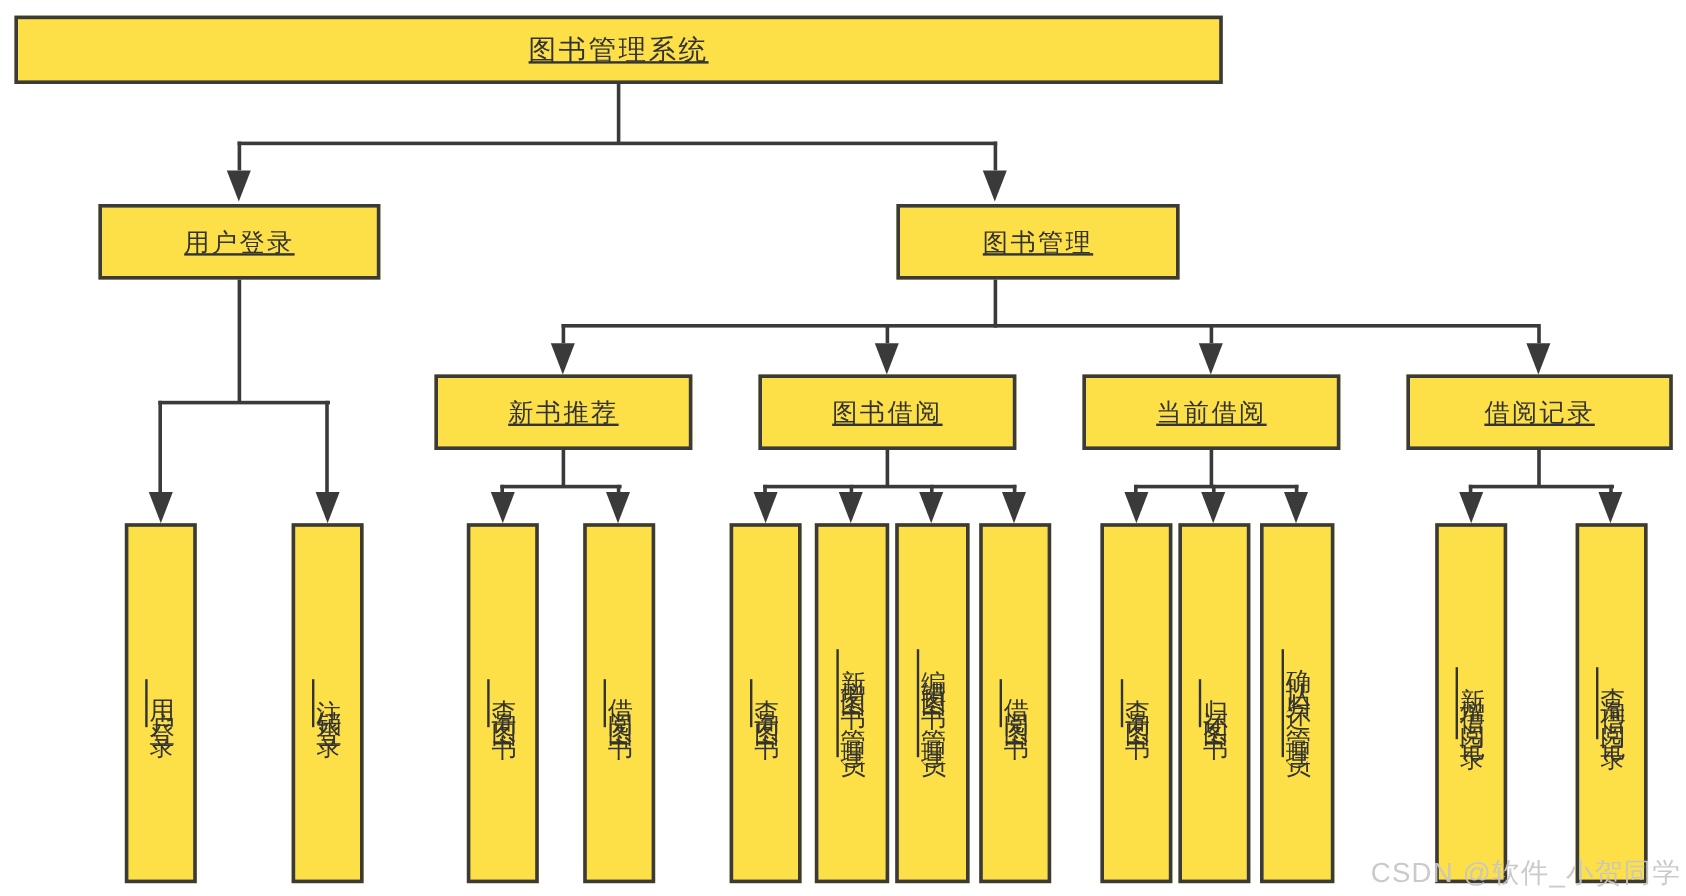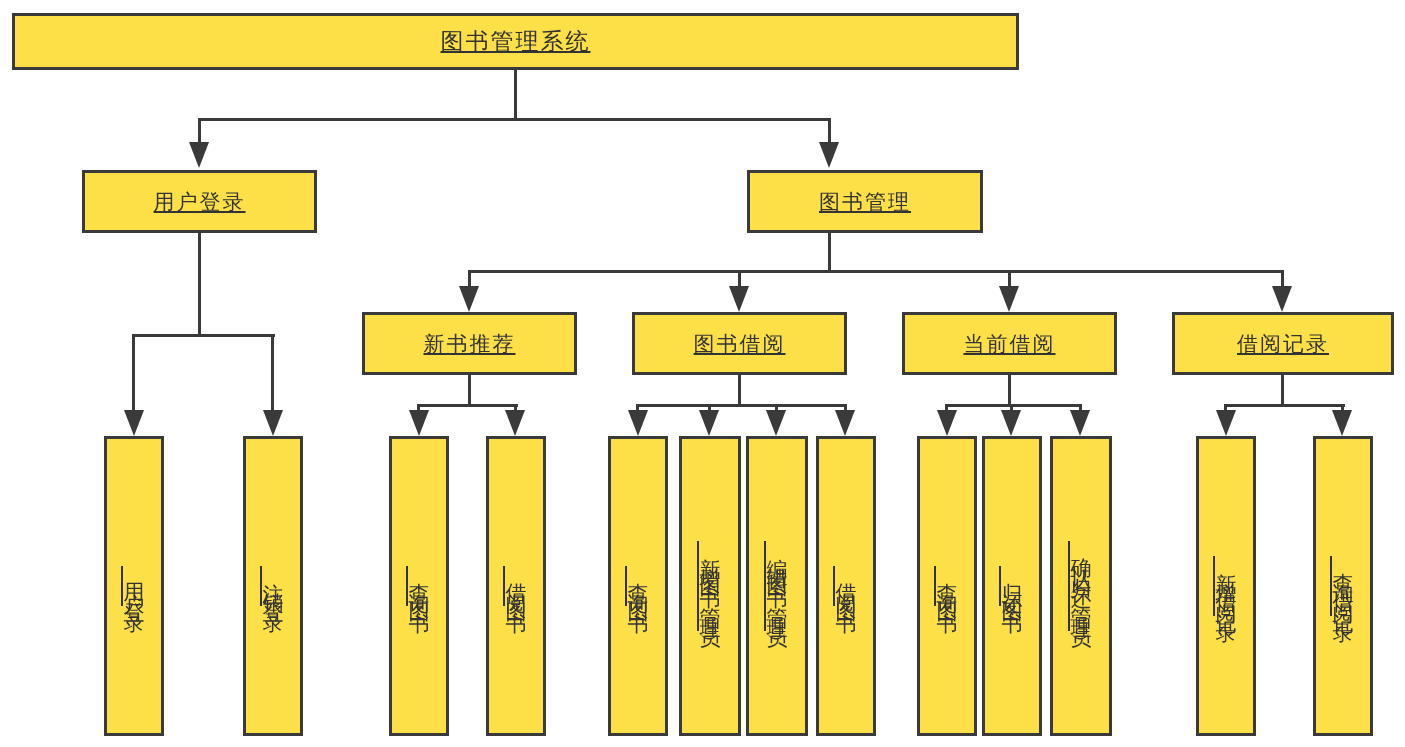--- a/index.html
+++ b/index.html
@@ -132,13 +132,14 @@
       <div class="ar" style="left: 699px; top: 410px;"></div>
       <div class="ar" style="left: 766px; top: 410px;"></div>
       <div class="ar" style="left: 835px; top: 410px;"></div>
       <div class="ar" style="left: 937px; top: 410px;"></div>
       <div class="ar" style="left: 1001px; top: 410px;"></div>
       <div class="ar" style="left: 1070px; top: 410px;"></div>
       <div class="ar" style="left: 1216px; top: 410px;"></div>
       <div class="ar" style="left: 1332px; top: 410px;"></div>
     </div>
 
+  <div id="watermark">CSDN @软件_小贺同学</div>
 </div>
 
 </body></html>

